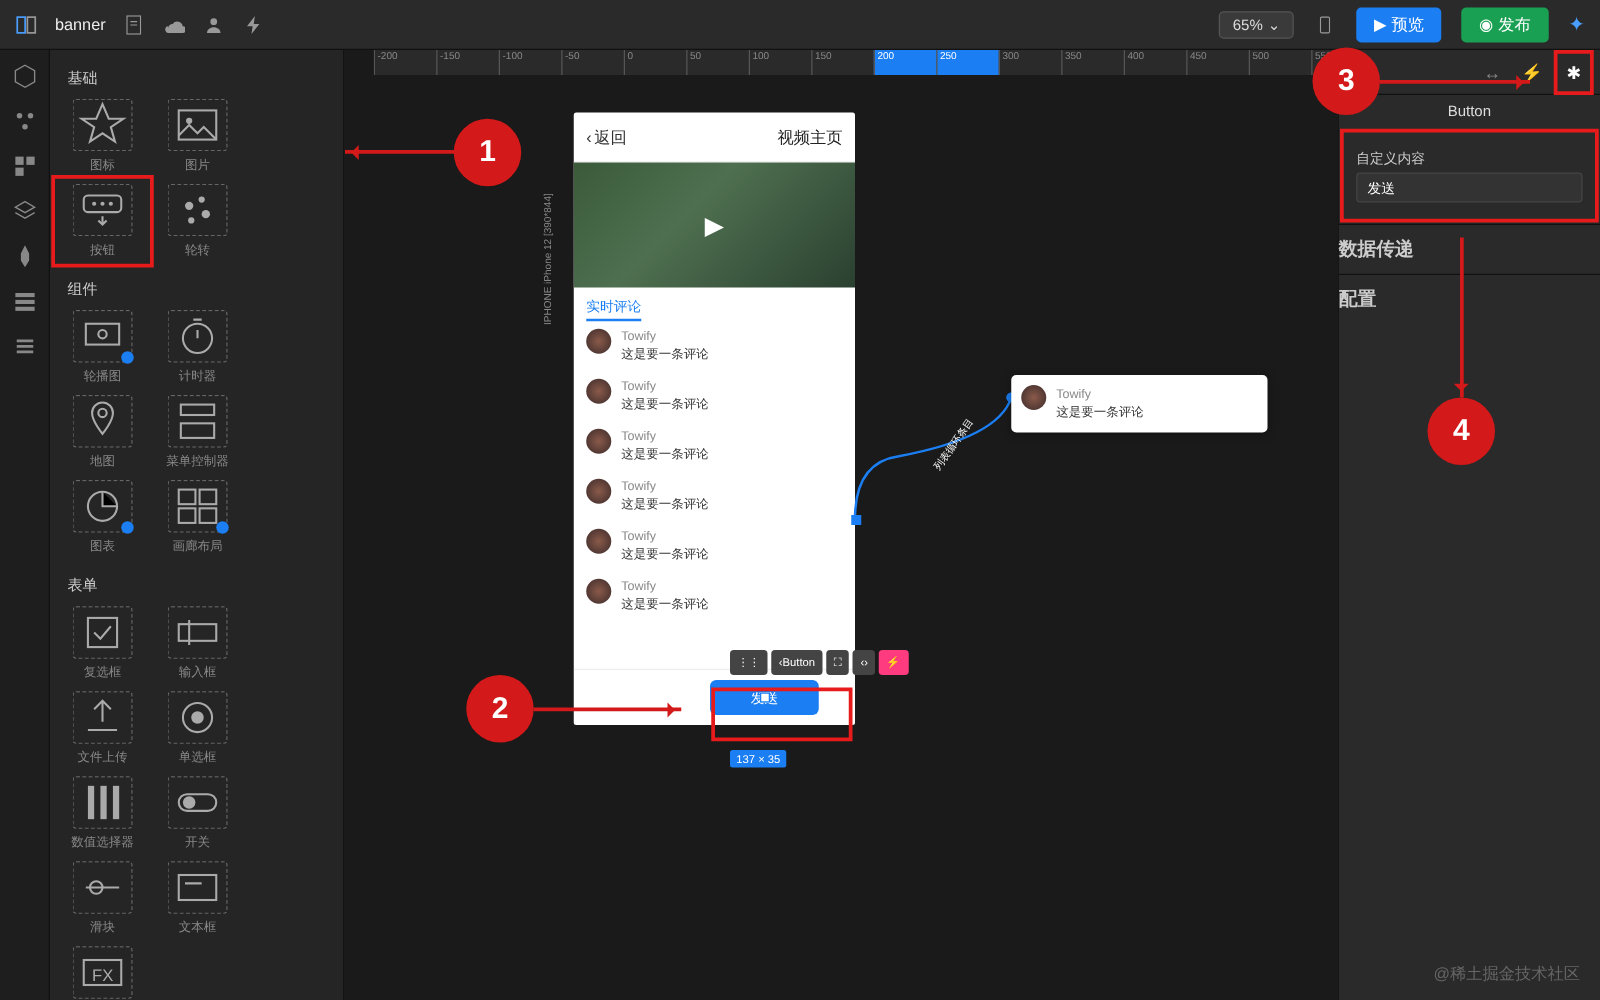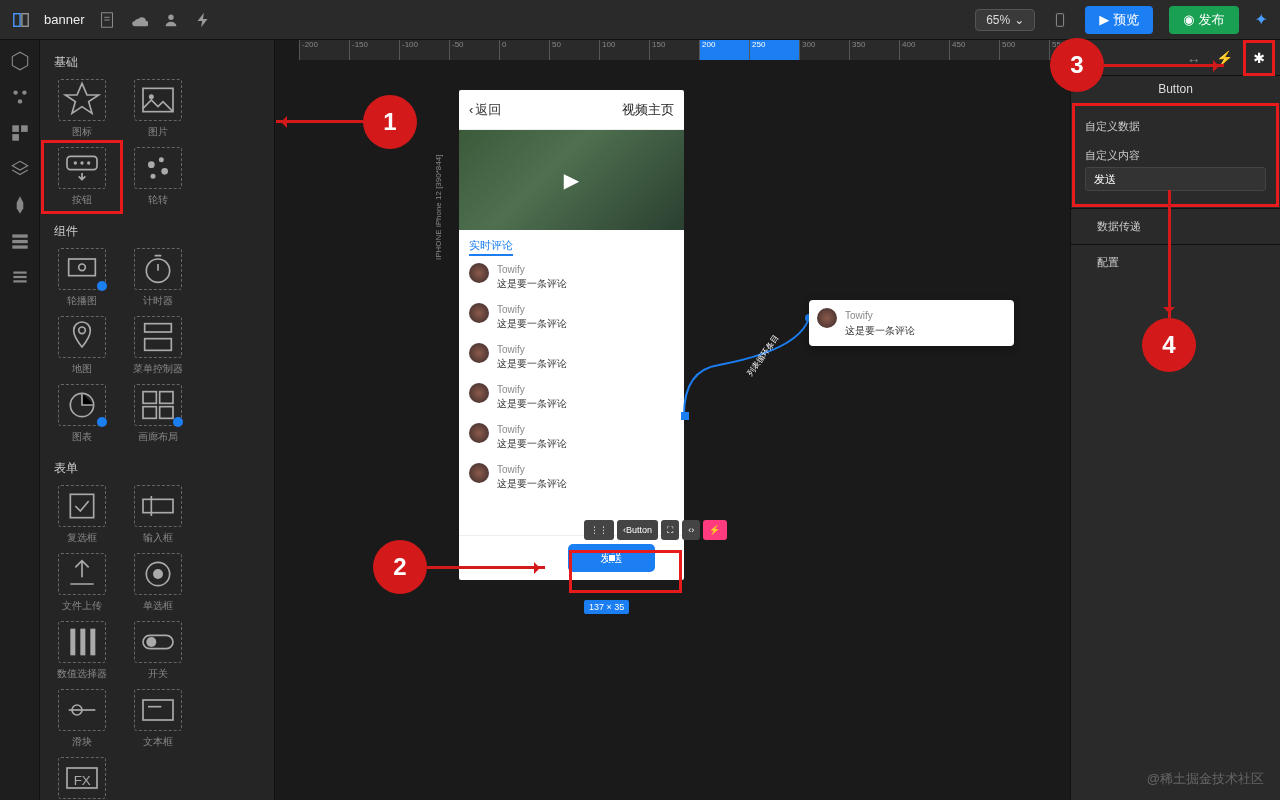--- a/index.html
+++ b/index.html
@@ -82,21 +82,21 @@
 .rtabs { height: 36px; display: flex; justify-content: flex-end; gap: 16px; align-items: center; padding: 0 12px; border-bottom: 1px solid #111; }
 .rtabs .rt { color: #888; font-size: 14px; cursor: pointer; }
 .rtabs .rt.active { color: #fff; }
 .rtabs .rt.hi { outline: 3px solid #e71b1b; outline-offset: 4px; padding: 3px; }
 .rtitle { text-align: center; font-size: 12px; color: #ddd; padding: 6px 0; }
 .rprops { padding: 8px 12px; font-size: 11px; color: #ccc; }
 .rprops .rrow { padding: 7px 0; }
 .rprops .rinput { width: 100%; background: #333; border: 1px solid #444; padding: 5px 8px; border-radius: 3px; color: #fff; font-size: 11px; margin-top: 4px; }
 .rprops .toggle { float: right; width: 28px; height: 14px; background: #555; border-radius: 7px; position: relative; }
 .rprops .toggle::after { content: ""; position: absolute; right: 1px; top: 1px; width: 12px; height: 12px; background: #ccc; border-radius: 50%; }
-.rgroup { padding: 10px 26px; border-top: 1px solid #111; font-size: 11px; cursor: pointer; }
+.rgroup { padding: 10px 0; border-top: 1px solid #111; font-size: 15px; cursor: pointer; font-weight: bold; }
 .rdata-hi { outline: 3px solid #e71b1b; outline-offset: -2px; margin: 2px; }
 
 
 .anno { position: absolute; width: 54px; height: 54px; background: #d31919; border-radius: 50%; display: flex; align-items: center; justify-content: center; color: #fff; font-size: 24px; font-weight: bold; z-index: 100; }
 .arrow { position: absolute; height: 3px; background: #d31919; z-index: 99; }
 .arrow::after { content: ""; position: absolute; right: -1px; top: -4px; border: 6px solid transparent; border-left-color: #d31919; }
 .arrow.left::after { right: auto; left: -1px; border-left-color: transparent; border-right-color: #d31919; }
 .arrow.down { width: 3px; height: auto; }
 .arrow.down::after { right: -4px; top: auto; bottom: -1px; border-left-color: transparent; border-top-color: #d31919; }
 
@@ -505,21 +505,20 @@
 
 <div class="rightpanel">
   <div class="rtabs">
     <div class="rt">↔</div>
     <div class="rt">⚡</div>
     <div class="rt active hi">✱</div>
   </div>
   <div class="rtitle">Button</div>
   <div class="rdata-hi">
     <div class="rprops">
-      <div class="rrow">自定义数据</div>
       <div class="rrow">
         <div>自定义内容</div>
         <input class="rinput" value="发送" style="">
       </div>
     </div>
   </div>
   <div class="rgroup">数据传递</div>
   <div class="rgroup">配置</div>
 </div>
 

